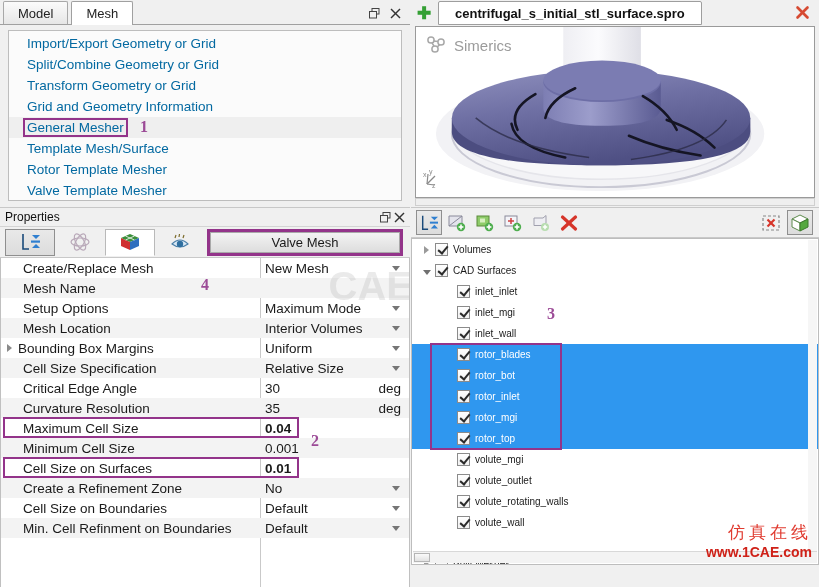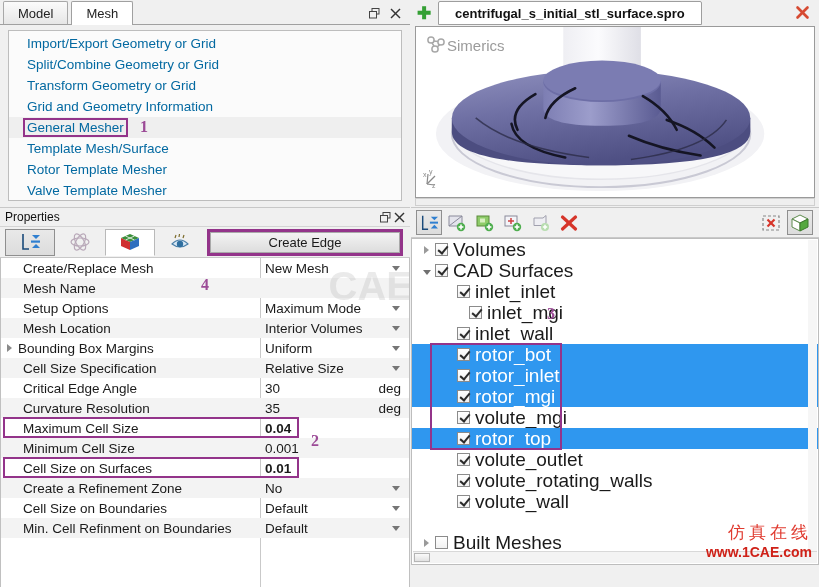--- a/index.html
+++ b/index.html
@@ -230,21 +230,21 @@
   .viewport {
     position: relative;
     margin: 0 4px;
     height: 172px;
     background: #ffffff;
     border: 1px solid #9a9a9a;
     overflow: hidden;
   }
   .brand {
     position: absolute; left: 10px; top: 8px;
-    display: flex; align-items: center; gap: 1px;
+    display: flex; align-items: center; gap: 8px;
     color: #9b9b9b; font-size: 15px;
   }
   .axis-gizmo {
     position: absolute; left: 7px; bottom: 6px;
     color: #8a8a8a; font-size: 13px;
   }
   .view-hscroll {
     position: absolute; left: 4px; right: 4px; bottom: 1px;
     height: 8px; background: #efefef; border: 1px solid #cfcfcf;
   }
@@ -271,21 +271,21 @@
     position: relative;
     height: 327px;
     background: #ffffff;
     border: 1px solid #bdbdbd;
     overflow: hidden;
   }
   .tnode {
     position: relative;
     height: 21px;
     display: flex; align-items: center;
-    font-size: 19px; color: #1a1a1a;
+    font-size: 10px; color: #1a1a1a;
     white-space: nowrap;
   }
   .tnode.selected { background: #2f97ef; color: #ffffff; }
   .t-arrow {
     width: 17px;
     display: flex; align-items: center; justify-content: center;
     flex: 0 0 17px;
   }
   .t-arrow.closed::before {
     content: ""; width: 0; height: 0;
@@ -452,21 +452,21 @@
       </div>
       <div class="icon-btn">
         <svg width="22" height="20" viewBox="0 0 22 20">
           <path d="M3 12 Q11 4 19 12 Q11 18 3 12 Z" fill="#d9e8f5" stroke="#4a7fa8" stroke-width="1.1"></path>
           <circle cx="11" cy="12" r="3.2" fill="#2f6f9f"></circle>
           <path d="M6 6 L7 3 M10 5 L10.5 2 M14 6 L15 3" stroke="#7a6a2a" stroke-width="1.2" fill="none"></path>
         </svg>
       </div>
 
       <div class="create-mesh-wrap">
-        <div class="create-mesh-btn">Create Edge</div>
+        <div class="create-mesh-btn">Valve Mesh</div>
       </div>
     </div>
 
     <div class="prop-grid">
       <div class="col-divider"></div>
       <div class="prop-rows" id="prop-rows">
           <div class="prow">
             <div class="pname"><span>Create/Replace Mesh</span></div>
             <div class="pval">
               <span class="v">New Mesh</span>
@@ -744,54 +744,59 @@
           <div class="tnode" style="padding-left: 6px;">
             <span class="t-arrow open"></span>
             <span class="cbx checked"></span>
             <span>CAD Surfaces</span>
           </div>
           <div class="tnode" style="padding-left: 28px;">
             <span class="t-arrow"></span>
             <span class="cbx checked"></span>
             <span>inlet_inlet</span>
           </div>
-          <div class="tnode" style="padding-left: 40px;">
+          <div class="tnode" style="padding-left: 28px;">
             <span class="t-arrow"></span>
             <span class="cbx checked"></span>
             <span>inlet_mgi</span>
           </div>
           <div class="tnode" style="padding-left: 28px;">
             <span class="t-arrow"></span>
             <span class="cbx checked"></span>
             <span>inlet_wall</span>
           </div>
           <div class="tnode selected" style="padding-left: 28px;">
             <span class="t-arrow"></span>
             <span class="cbx checked"></span>
+            <span>rotor_blades</span>
+          </div>
+          <div class="tnode selected" style="padding-left: 28px;">
+            <span class="t-arrow"></span>
+            <span class="cbx checked"></span>
             <span>rotor_bot</span>
           </div>
           <div class="tnode selected" style="padding-left: 28px;">
             <span class="t-arrow"></span>
             <span class="cbx checked"></span>
             <span>rotor_inlet</span>
           </div>
           <div class="tnode selected" style="padding-left: 28px;">
             <span class="t-arrow"></span>
             <span class="cbx checked"></span>
             <span>rotor_mgi</span>
           </div>
+          <div class="tnode selected" style="padding-left: 28px;">
+            <span class="t-arrow"></span>
+            <span class="cbx checked"></span>
+            <span>rotor_top</span>
+          </div>
           <div class="tnode" style="padding-left: 28px;">
             <span class="t-arrow"></span>
             <span class="cbx checked"></span>
             <span>volute_mgi</span>
-          </div>
-          <div class="tnode selected" style="padding-left: 28px;">
-            <span class="t-arrow"></span>
-            <span class="cbx checked"></span>
-            <span>rotor_top</span>
           </div>
           <div class="tnode" style="padding-left: 28px;">
             <span class="t-arrow"></span>
             <span class="cbx checked"></span>
             <span>volute_outlet</span>
           </div>
           <div class="tnode" style="padding-left: 28px;">
             <span class="t-arrow"></span>
             <span class="cbx checked"></span>
             <span>volute_rotating_walls</span>

